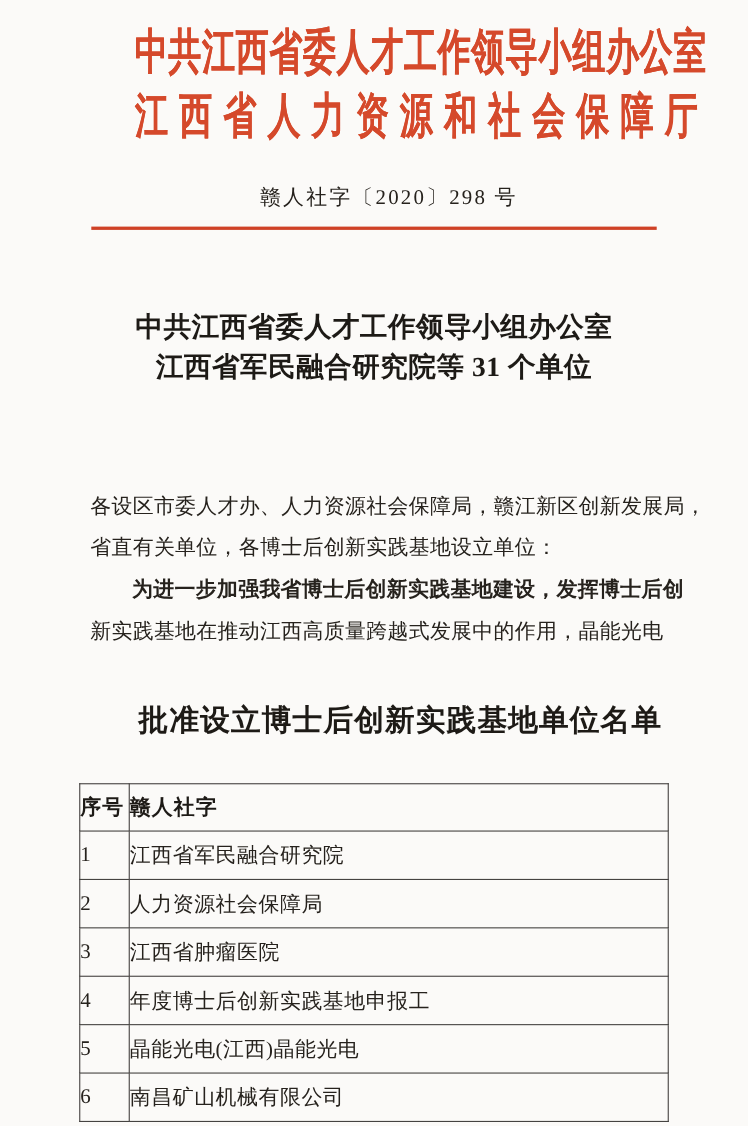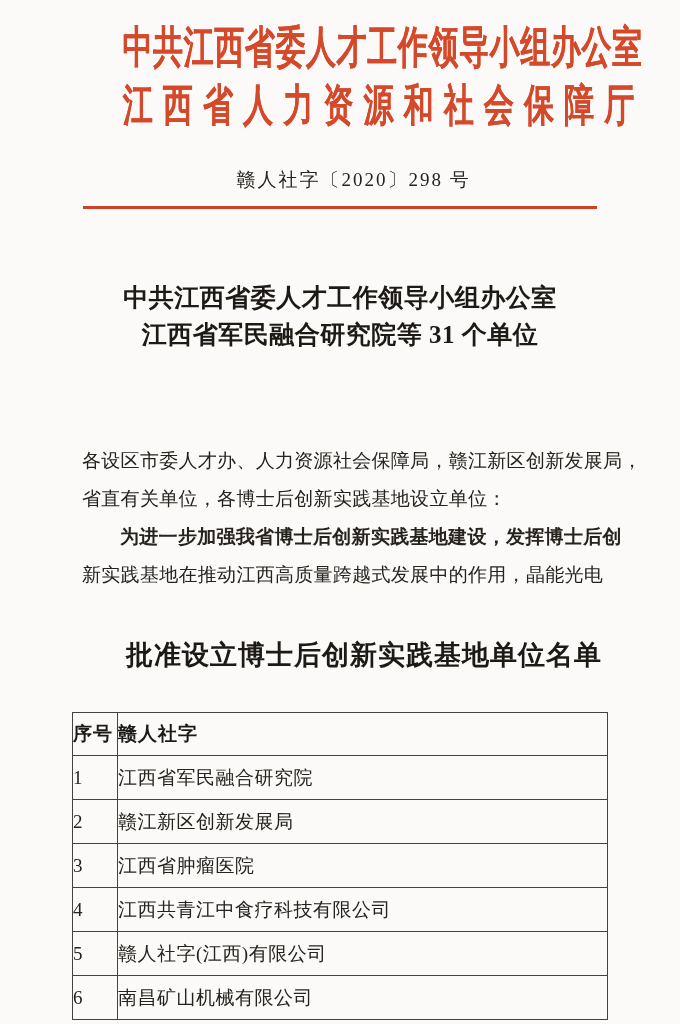--- a/index.html
+++ b/index.html
@@ -173,33 +173,33 @@
         <th>赣人社字</th>
       </tr>
     </thead>
     <tbody>
       <tr>
         <td>1</td>
         <td>江西省军民融合研究院</td>
       </tr>
       <tr>
         <td>2</td>
-        <td>赣江新区创新发展局</td>
+        <td>人力资源社会保障局</td>
       </tr>
       <tr>
         <td>3</td>
         <td>江西省肿瘤医院</td>
       </tr>
       <tr>
         <td>4</td>
-        <td>江西共青江中食疗科技有限公司</td>
+        <td>年度博士后创新实践基地申报工</td>
       </tr>
       <tr>
         <td>5</td>
-        <td>赣人社字(江西)有限公司</td>
+        <td>晶能光电(江西)晶能光电</td>
       </tr>
       <tr>
         <td>6</td>
         <td>南昌矿山机械有限公司</td>
       </tr>
     </tbody>
   </table>
 
 </div>
 

